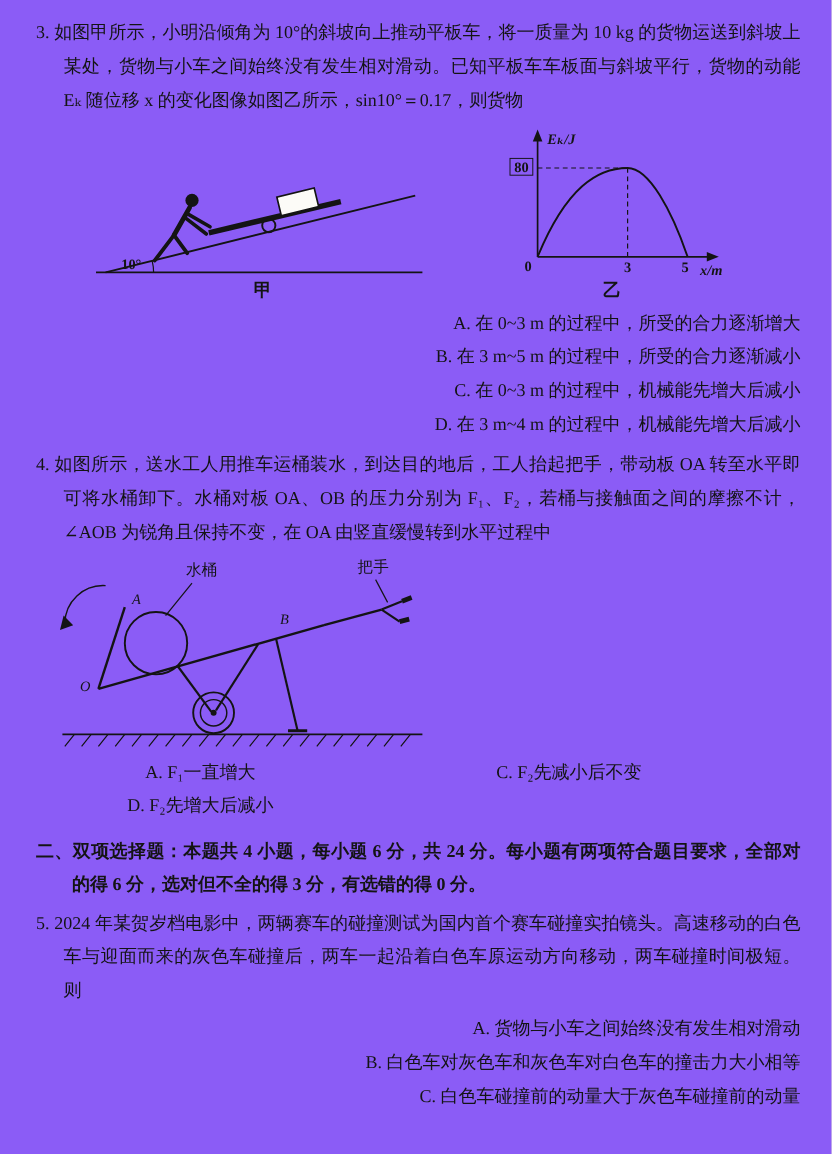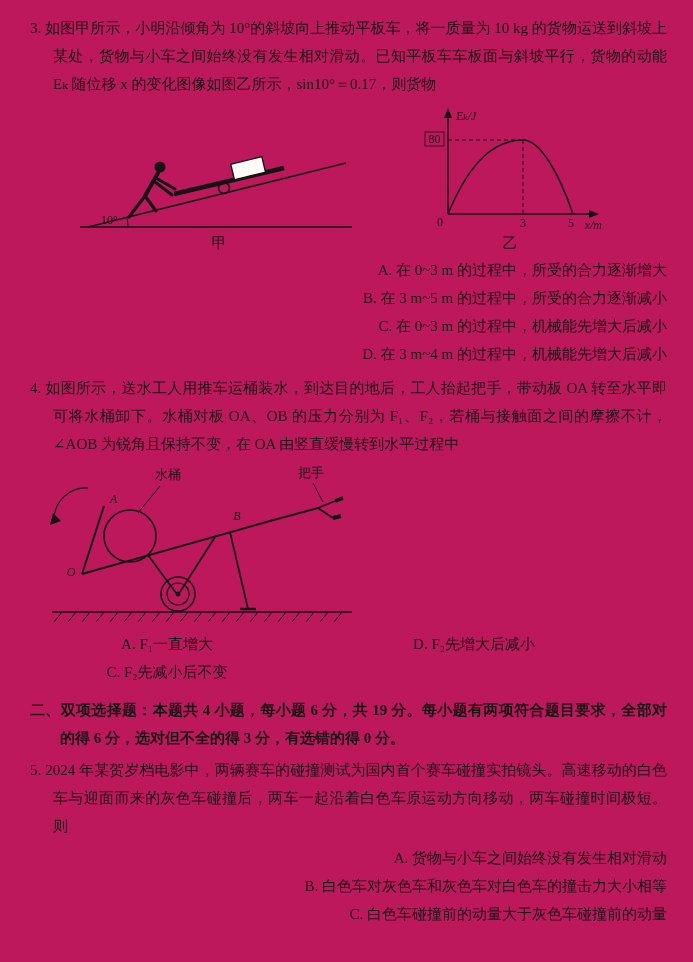--- a/index.html
+++ b/index.html
@@ -1,28 +1,28 @@
 <!DOCTYPE html>
 <html><head>
 <meta charset="utf-8">
 <style>
   html,body{margin:0;padding:0;background:#e8e6e1;}
   .page{
     width:693px;height:962px;box-sizing:border-box;
-    background:#be185d;color:#141414;
+    background:#8b5cf6;color:#141414;
     font-family:"Liberation Serif","DejaVu Serif",serif;
     font-size:15px;padding:12px 26px 6px 30px;overflow:hidden;
   }
   .qtext{margin:2px 0 4px 0;line-height:28px;padding-left:23px;text-indent:-23px;text-align:justify;}
   .qnum{padding-right:4px;}
   .options{padding-left:23px;margin:0 0 6px 0;text-align:right;}
   .opt{line-height:28px;white-space:nowrap;overflow:hidden;}
   .options-2col{display:grid;grid-template-columns:228px 1fr;padding-left:23px;line-height:28px;margin:2px 0 8px 0;text-align:center;}
   .fig-row{display:flex;align-items:flex-end;gap:46px;margin:4px 0 4px 44px;}
-  figure{margin:0;}
+  figure{margin:0;font-weight:bold;}
   figcaption{text-align:center;font-size:15px;margin-top:2px;line-height:18px;}
   .fig-center{display:flex;justify-content:flex-start;margin:4px 0 2px 0;}
   .section-header{font-weight:bold;line-height:28px;padding-left:30px;text-indent:-30px;margin:10px 0 4px 0;text-align:justify;}
   svg{display:block;}
   svg text{font-family:"Liberation Serif","DejaVu Serif",serif;font-size:12px;fill:#141414;}
   svg text.math{font-style:italic;}
   svg text.cjk{font-size:13px;}
   .ink{stroke:#141414;fill:none;}
 </style>
 </head>
@@ -138,26 +138,26 @@
         <text class="cjk" x="138" y="17" text-anchor="middle">水桶</text>
         <text class="cjk" x="281" y="15" text-anchor="middle">把手</text>
         <text class="math" x="80" y="41">A</text>
         <text class="math" x="207" y="58" text-anchor="middle">B</text>
         <text class="math" x="41" y="114" text-anchor="middle">O</text>
       </svg>
     </div>
 
     <div class="options-2col">
       <div class="opt">A. F₁一直增大</div>
+      <div class="opt">C. F₂先减小后不变</div>
       <div class="opt">D. F₂先增大后减小</div>
-      <div class="opt">C. F₂先减小后不变</div>
     </div>
   </section>
 
-  <p class="section-header">二、双项选择题：本题共 4 小题，每小题 6 分，共 19 分。每小题有两项符合题目要求，全部对的得 6 分，选对但不全的得 3 分，有选错的得 0 分。</p>
+  <p class="section-header">二、双项选择题：本题共 4 小题，每小题 6 分，共 24 分。每小题有两项符合题目要求，全部对的得 6 分，选对但不全的得 3 分，有选错的得 0 分。</p>
 
   <section>
     <p class="qtext"><span class="qnum">5.</span><span>2024 年某贺岁档电影中，两辆赛车的碰撞测试为国内首个赛车碰撞实拍镜头。高速移动的白色车与迎面而来的灰色车碰撞后，两车一起沿着白色车原运动方向移动，两车碰撞时间极短。则</span></p>
     <div class="options">
       <div class="opt">A. 货物与小车之间始终没有发生相对滑动</div>
       <div class="opt">B. 白色车对灰色车和灰色车对白色车的撞击力大小相等</div>
       <div class="opt">C. 白色车碰撞前的动量大于灰色车碰撞前的动量</div>
     </div>
   </section>
 

